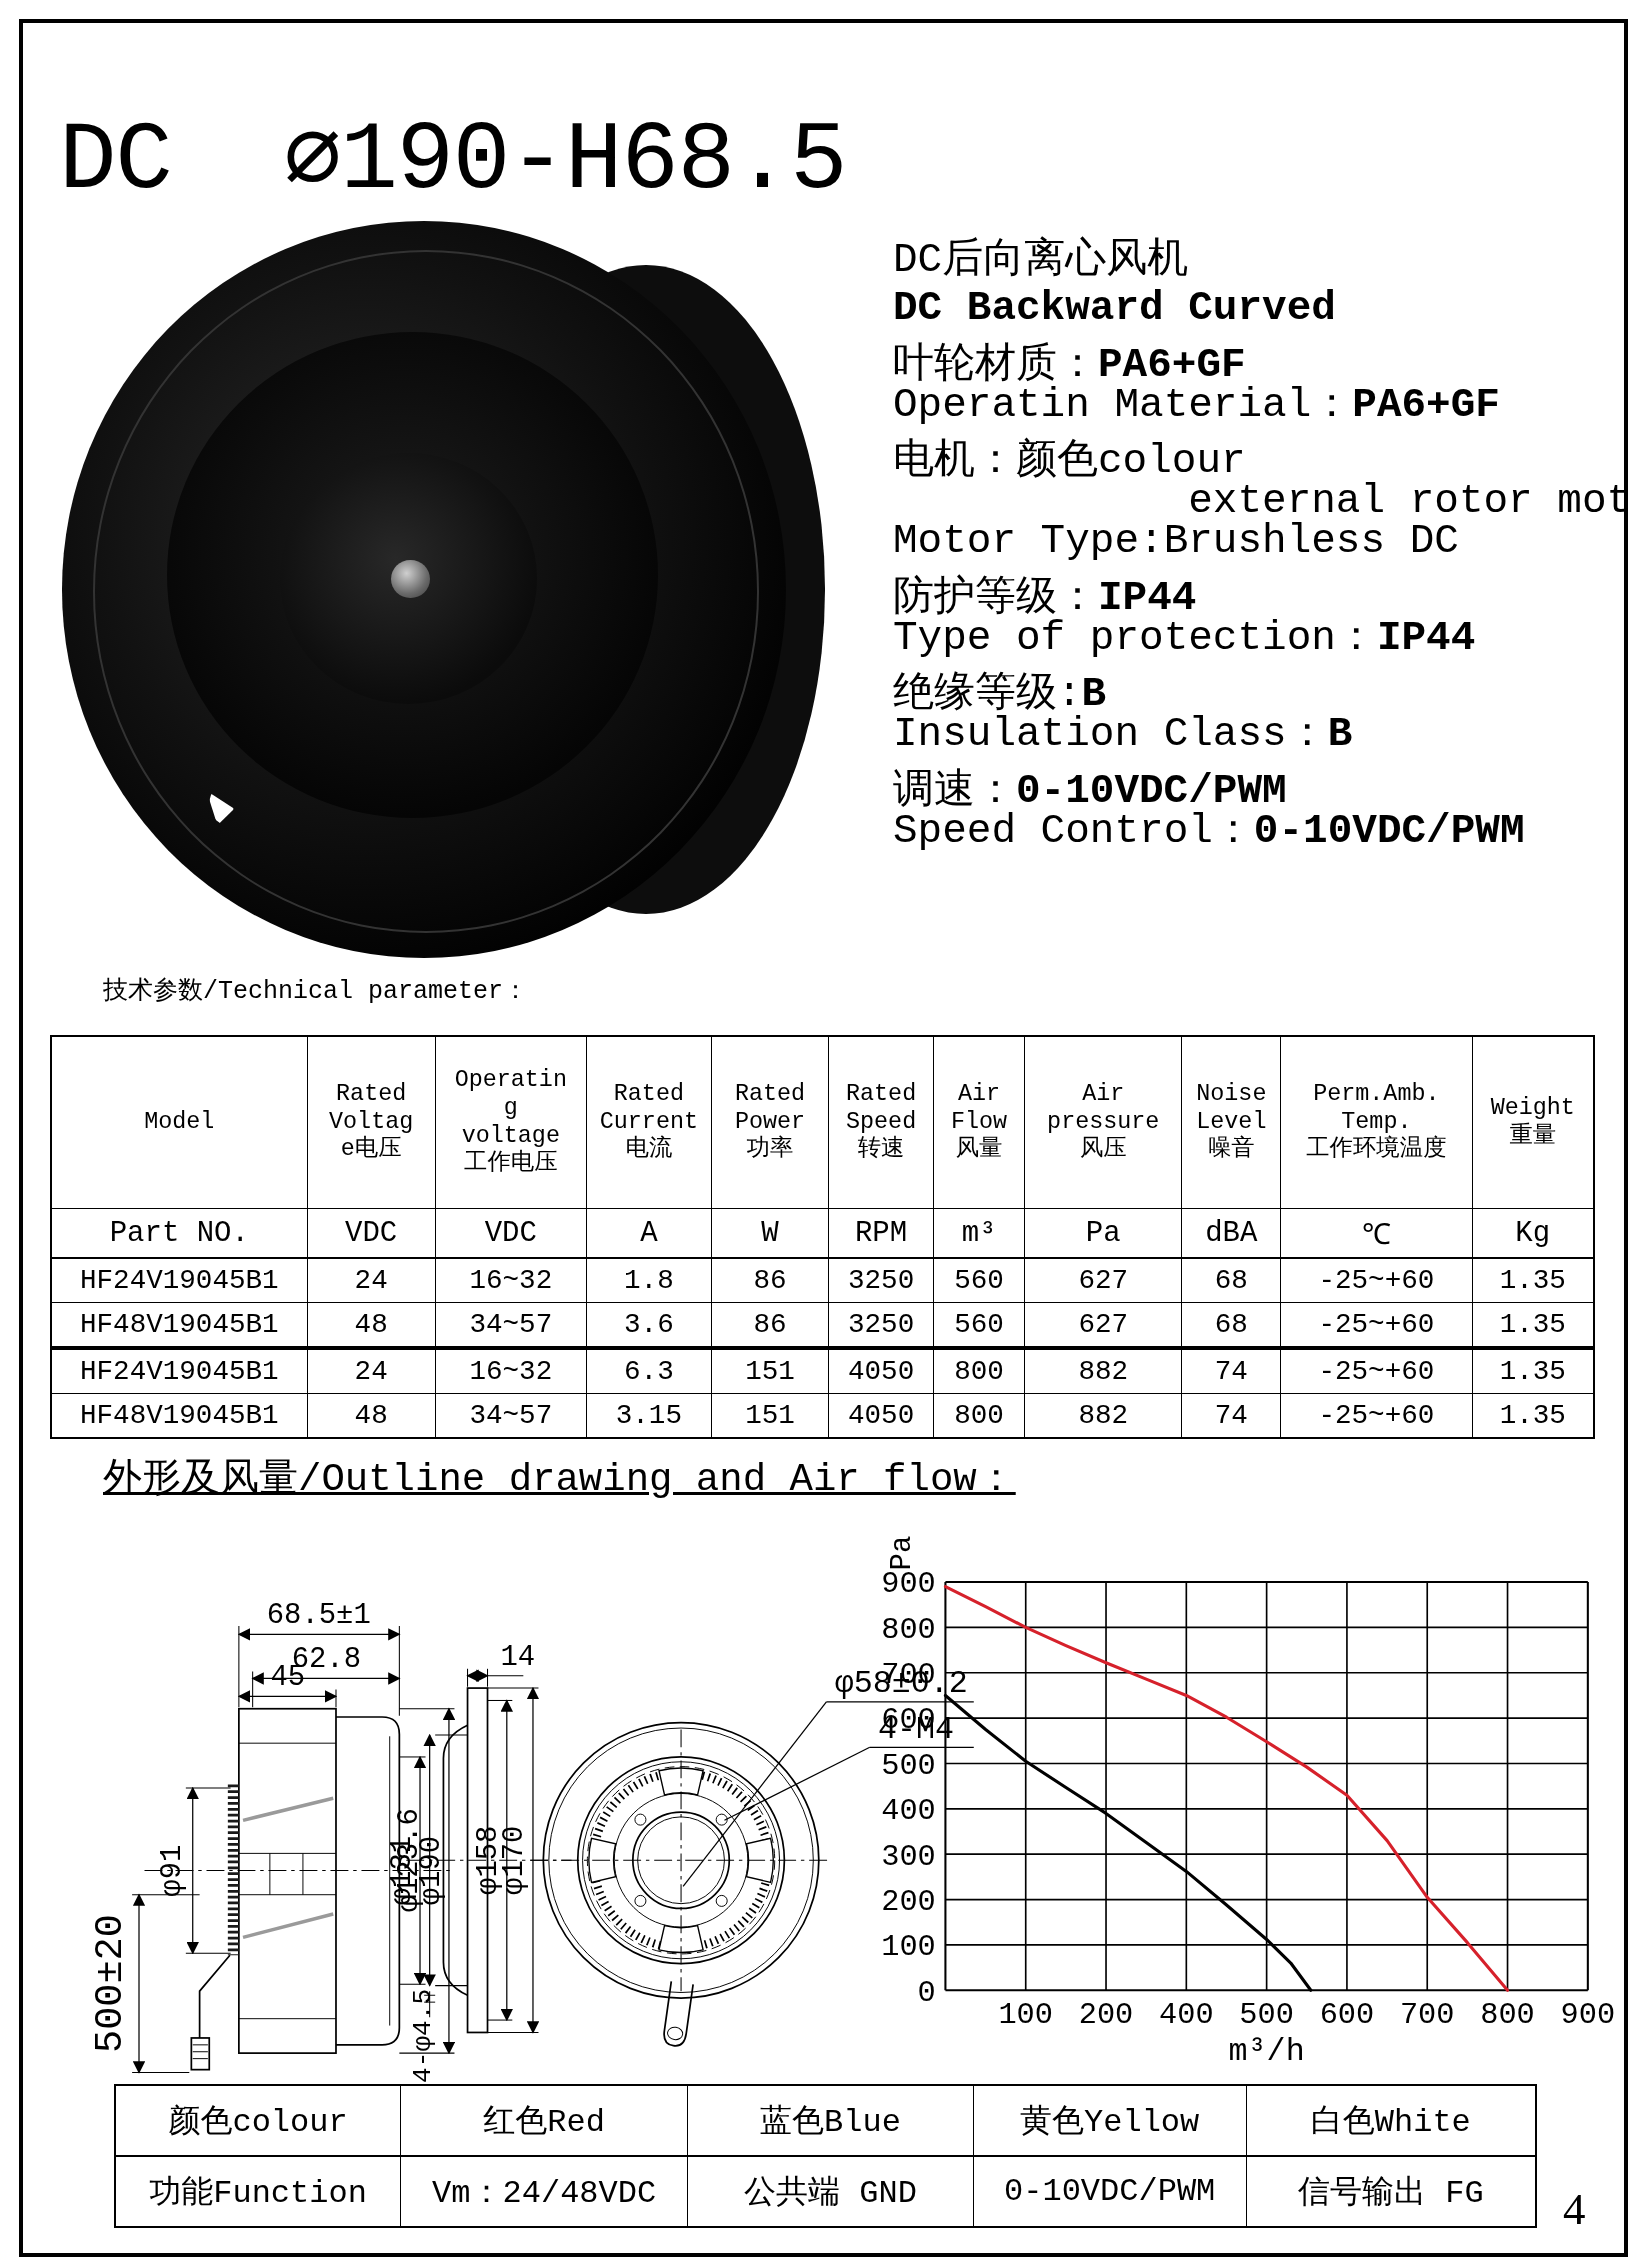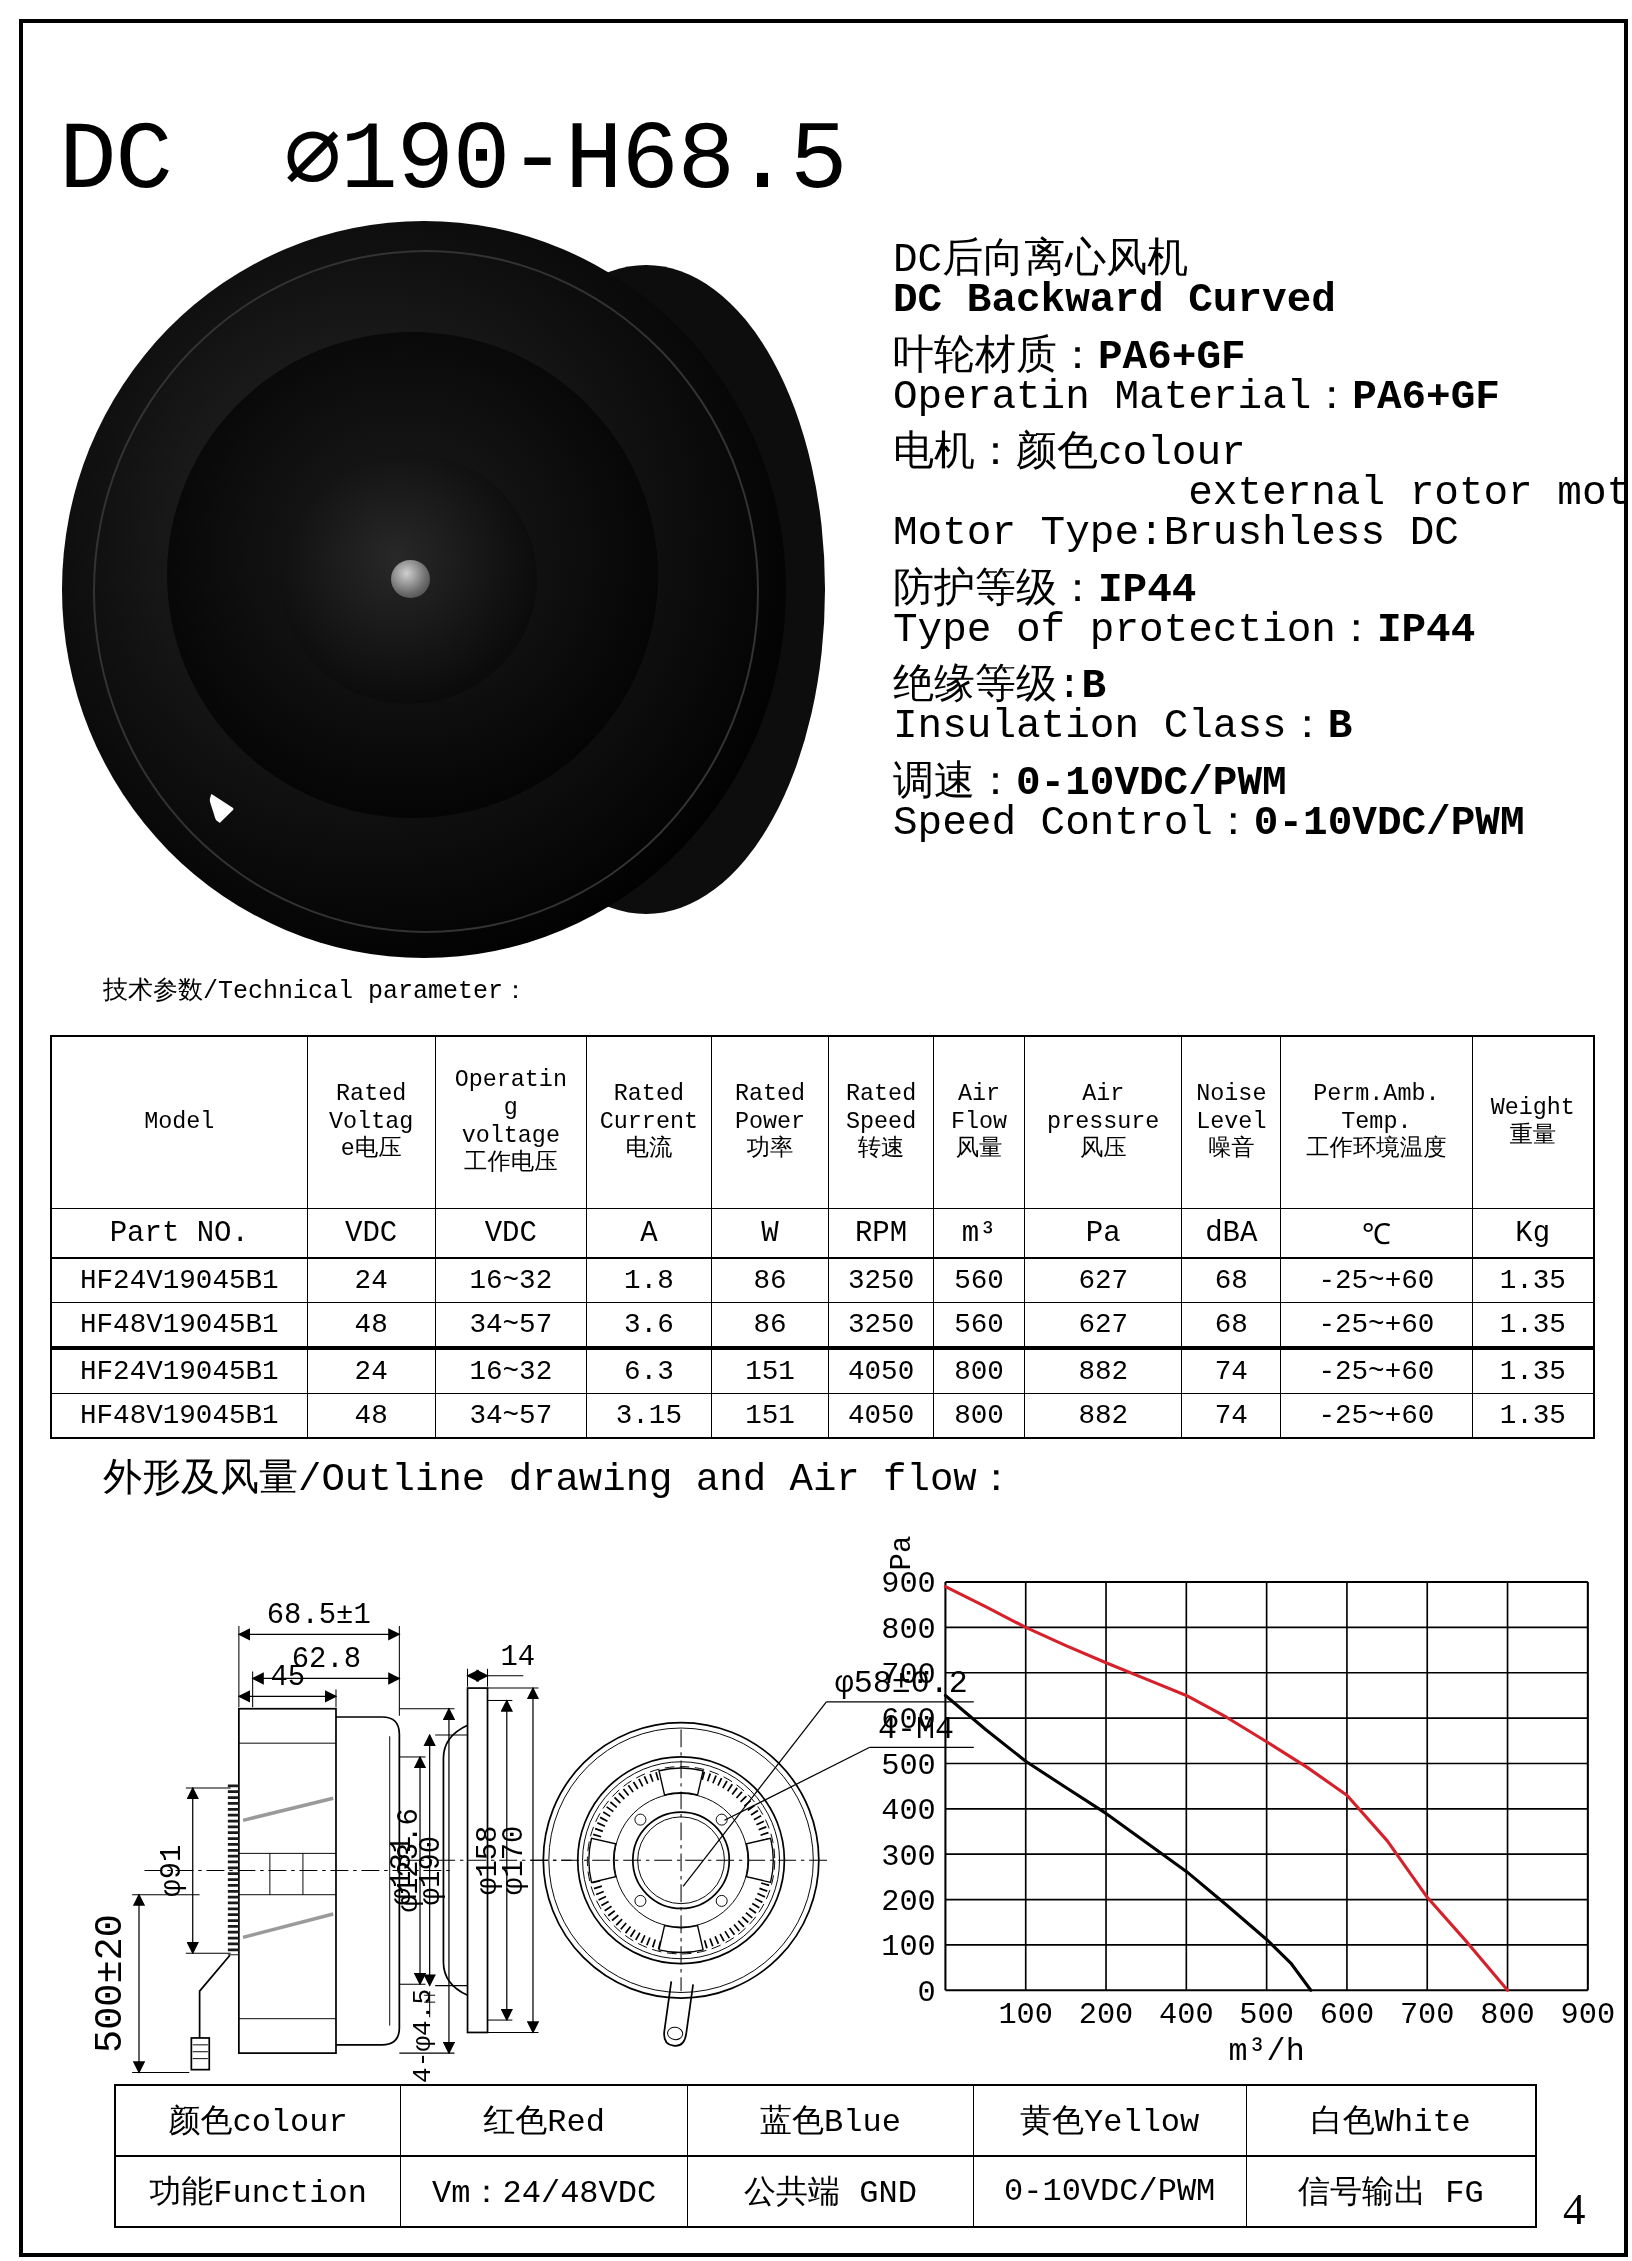--- a/index.html
+++ b/index.html
@@ -21,24 +21,24 @@
           background:radial-gradient(circle at 45% 42%, #282828 0%, #0b0b0b 72%);}
   .fp-axle{left:42.2%;top:46%;width:5%;height:5.2%;
            background:radial-gradient(circle at 40% 35%, #cfcfcf 0%, #6a6a6a 60%, #3a3a3a 100%);}
   .fp-notch{left:19%;top:77%;width:23.4px;height:36px;border-radius:0;background:#fff;
             clip-path:polygon(0 0, 100% 65%, 15% 100%);transform:rotate(-12deg);}
 
   
   .specs{position:absolute;left:893px;top:240px;width:734px;font-size:41px;line-height:40px;}
   .specs .line{white-space:pre;}
   .specs .gap{height:16.5px;}
-  .b{font-weight:bold;}
+  .b{font-weight:bold;margin-top:8px;}
 
   .h1{position:absolute;left:103px;top:973px;font-size:25px;}
-  .h2{position:absolute;left:103px;top:1450px;font-size:39px;}
+  .h2{position:absolute;left:103px;top:1450px;font-size:39px;text-decoration:underline;}
 
   
   table{border-collapse:collapse;table-layout:fixed;}
   td,th{border:1.4px solid #000;text-align:center;vertical-align:middle;padding:0 2.8px;
         font-weight:normal;overflow:hidden;}
   .tech{position:absolute;left:50px;top:1035px;width:1545px;height:397px;font-size:27.6px;}
   .tech th{font-size:23.4px;white-space:pre-line;line-height:27.6px;height:171px;}
   .tech tbody.units td{height:48px;border-bottom:2.8px solid #000;font-size:29px;}
   .tech tbody.data td{height:43px;}
   .tech tbody.data tr:nth-child(2) td{border-bottom:4.1px solid #000;}

